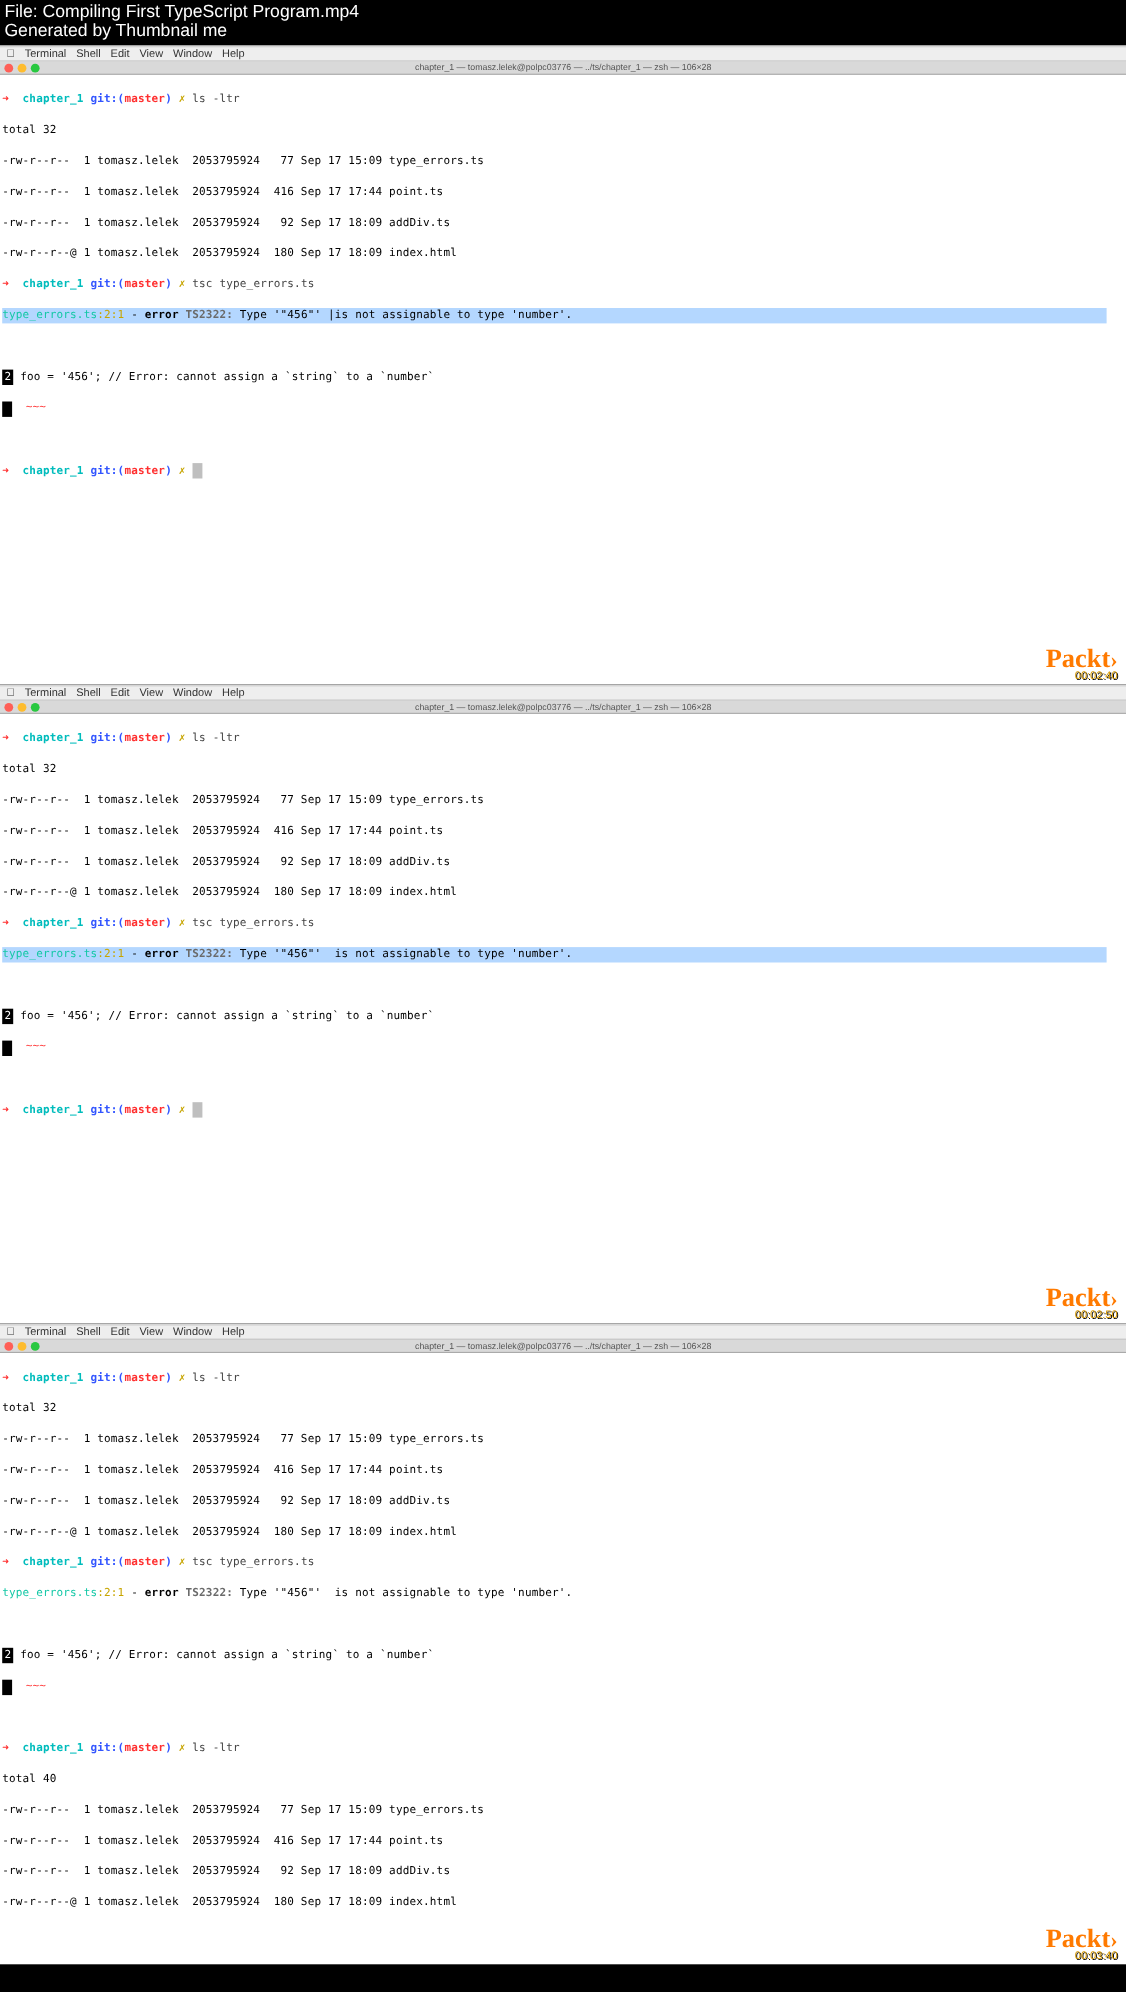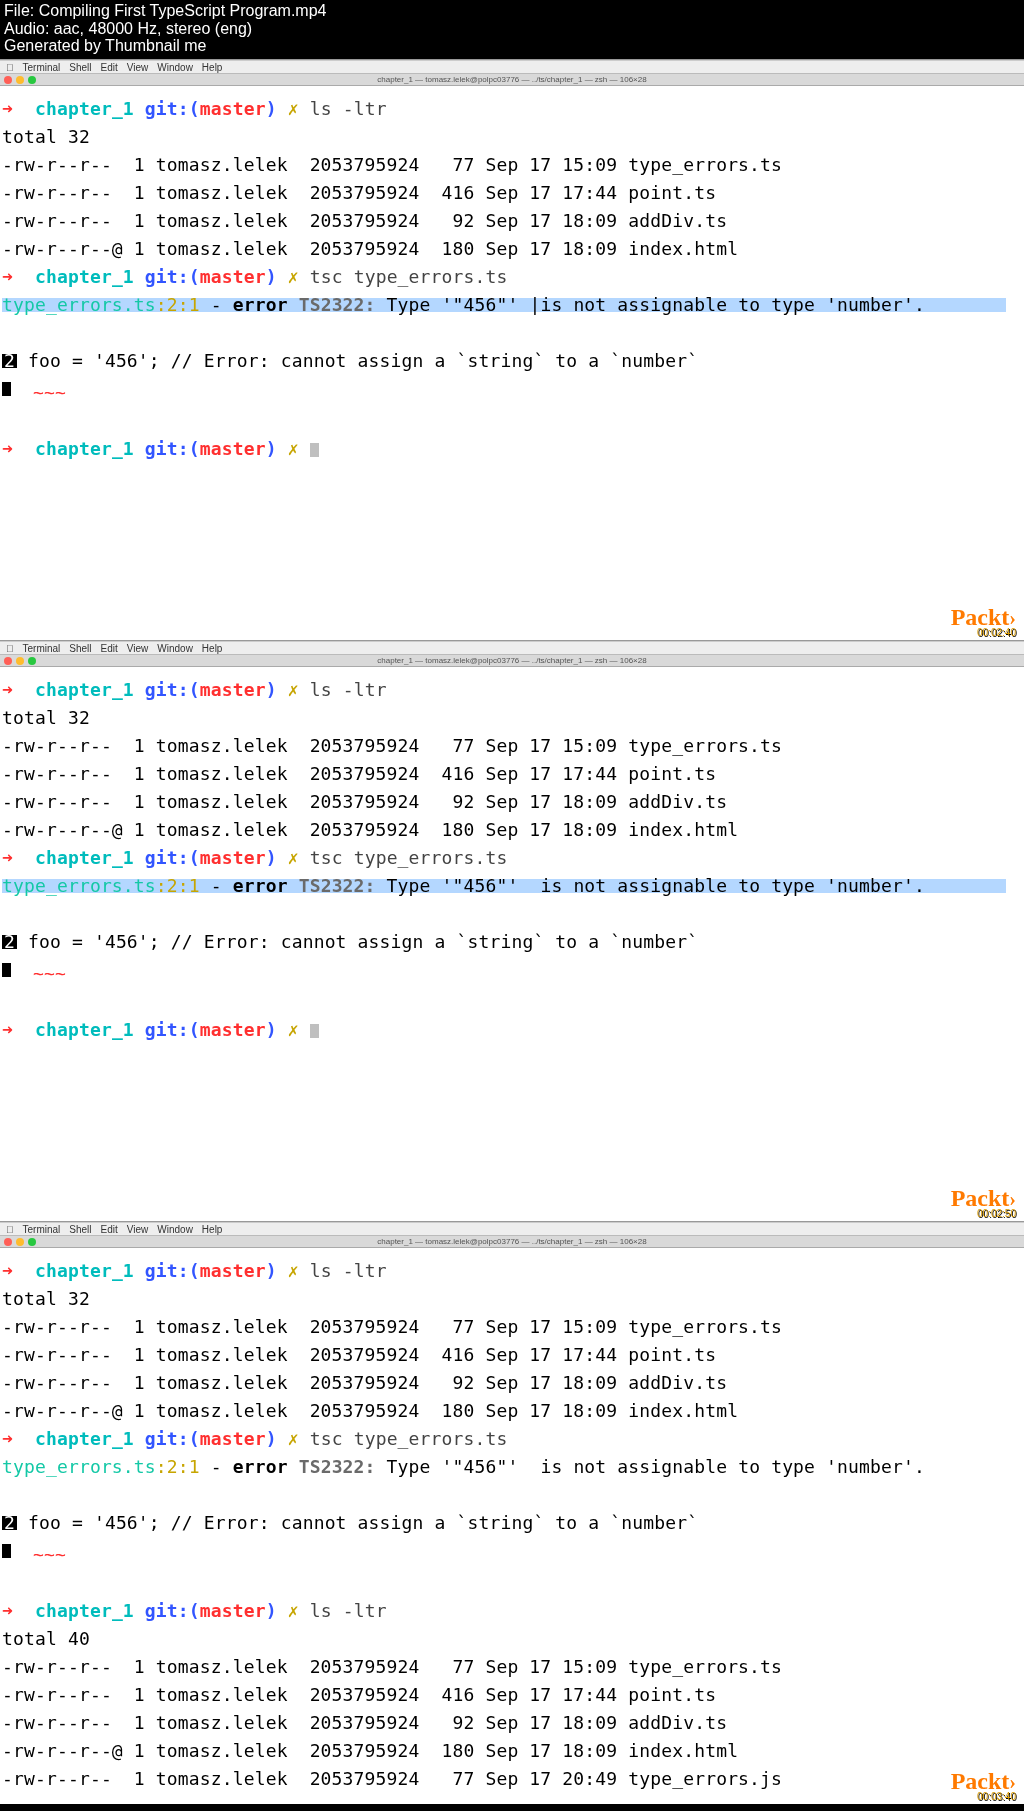--- a/index.html
+++ b/index.html
@@ -57,21 +57,21 @@
   .tab-title {
     position: absolute; left: 0; right: 0; top: 0;
     text-align: center;
     font-family: "Helvetica Neue", Arial, sans-serif;
     font-size: 8px; color: #555;
     line-height: 12px;
     white-space: nowrap;
   }
 
   .term {
-    font-size: 18px;
+    font-size: 10px;
     line-height: 14px;
     padding: 2px 18px 0 2px;
     white-space: pre;
     color: #000;
     letter-spacing: 0.15px;
   }
 
   
   .arrow   { color: #ff2f2f; }
   .cyan    { color: #00bcbc; font-weight: bold; }
@@ -108,21 +108,20 @@
     text-shadow: 1px 1px 0 #000;
     margin-top: -4px;
   }
   .term-body .row { display: block; }
 </style>
 </head>
 <body>
 
 <div class="header">
   <div class="row">File: Compiling First TypeScript Program.mp4</div>
-  <div class="row">Audio: aac, 48000 Hz, stereo (eng)</div>
   <div class="row">Generated by Thumbnail me</div>
 </div>
 
 <div class="panel" style="height:581px">
   <div class="menubar">
     <span class="apple"></span>
     <span>Terminal</span>
     <span>Shell</span>
     <span>Edit</span>
     <span>View</span>
@@ -227,21 +226,20 @@
 <span class="row">&nbsp;</span>
 <span class="row"><span class="linenum">2</span><span> foo = '456'; // Error: cannot assign a `string` to a `number`</span></span>
 <span class="row"><span class="blkcur"></span><span class="squig">  ~~~</span></span>
 <span class="row">&nbsp;</span>
 <span class="row"><span class="arrow">➜  </span><span class="cyan">chapter_1</span><span> </span><span class="blue">git:(</span><span class="red">master</span><span class="blue">)</span><span> </span><span class="yellow">✗</span><span> </span><span class="cmd">ls -ltr</span></span>
 <span class="row">total 40</span>
 <span class="row">-rw-r--r--  1 tomasz.lelek  2053795924   77 Sep 17 15:09 type_errors.ts</span>
 <span class="row">-rw-r--r--  1 tomasz.lelek  2053795924  416 Sep 17 17:44 point.ts</span>
 <span class="row">-rw-r--r--  1 tomasz.lelek  2053795924   92 Sep 17 18:09 addDiv.ts</span>
 <span class="row">-rw-r--r--@ 1 tomasz.lelek  2053795924  180 Sep 17 18:09 index.html</span>
-<span class="row">-rw-r--r--  1 tomasz.lelek  2053795924   77 Sep 17 20:49 type_errors.js</span>
 
 
 
 
 
 
   </div>
   <div class="watermark">
     <div class="wm-logo"><span>Packt</span><span class="gt">›</span></div>
     <div class="wm-time">00:03:40</div>

